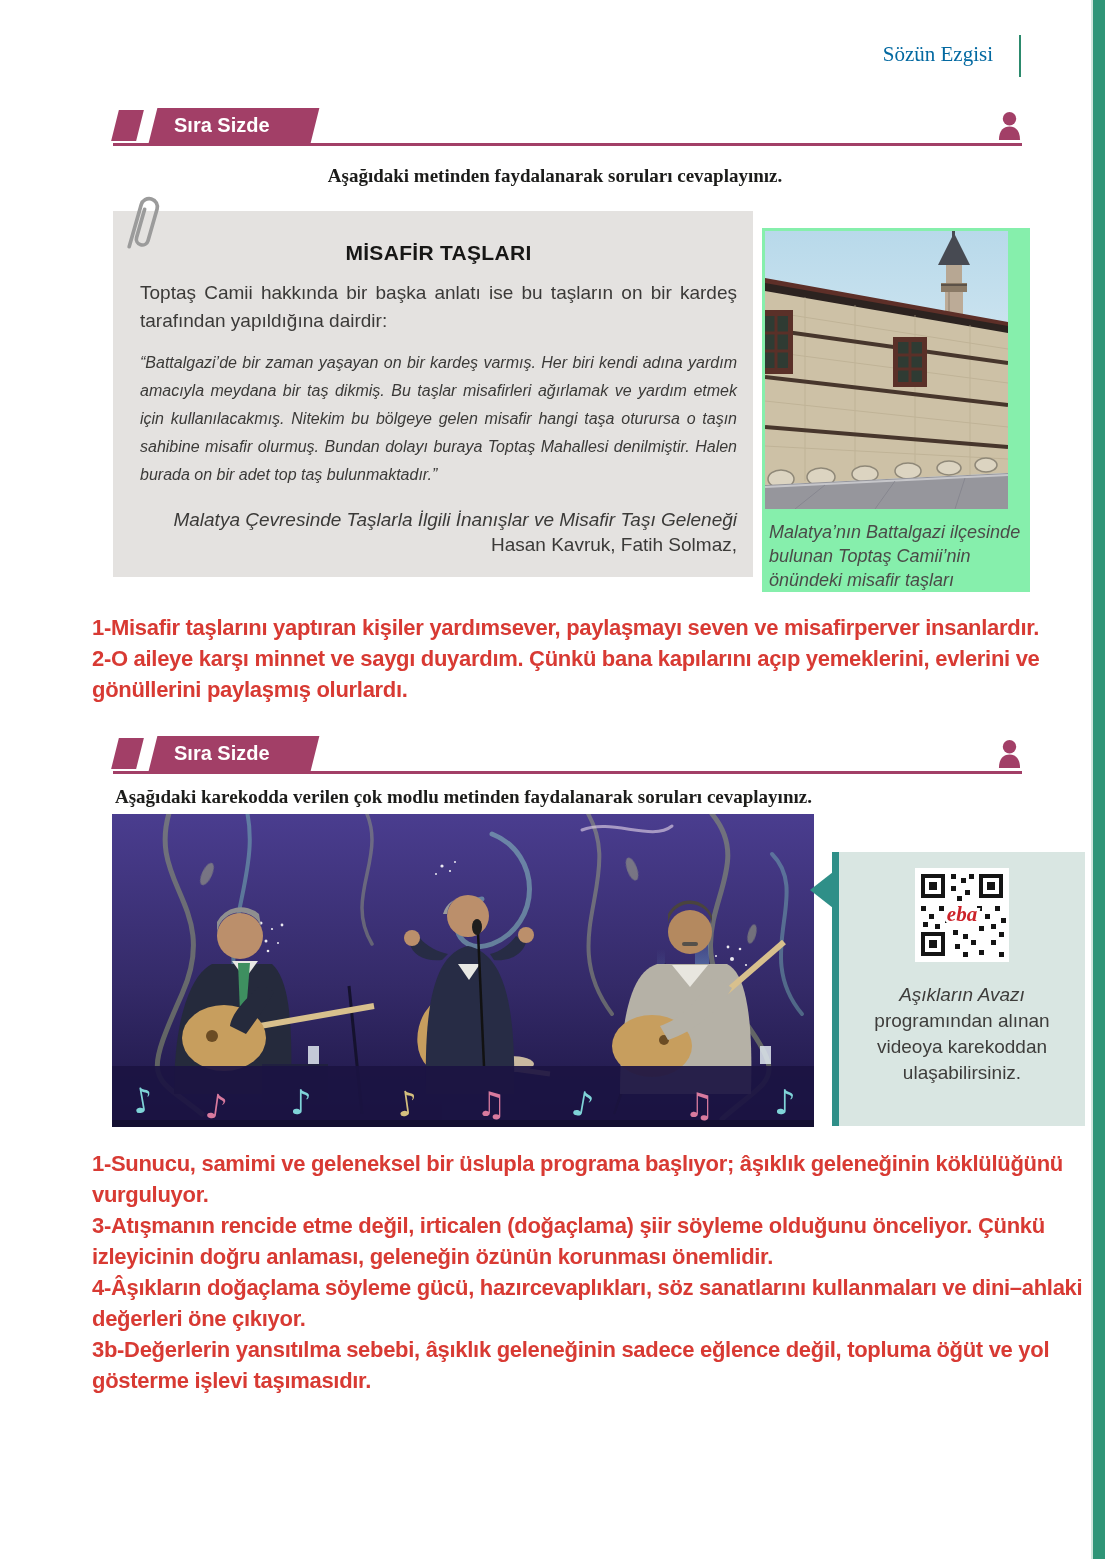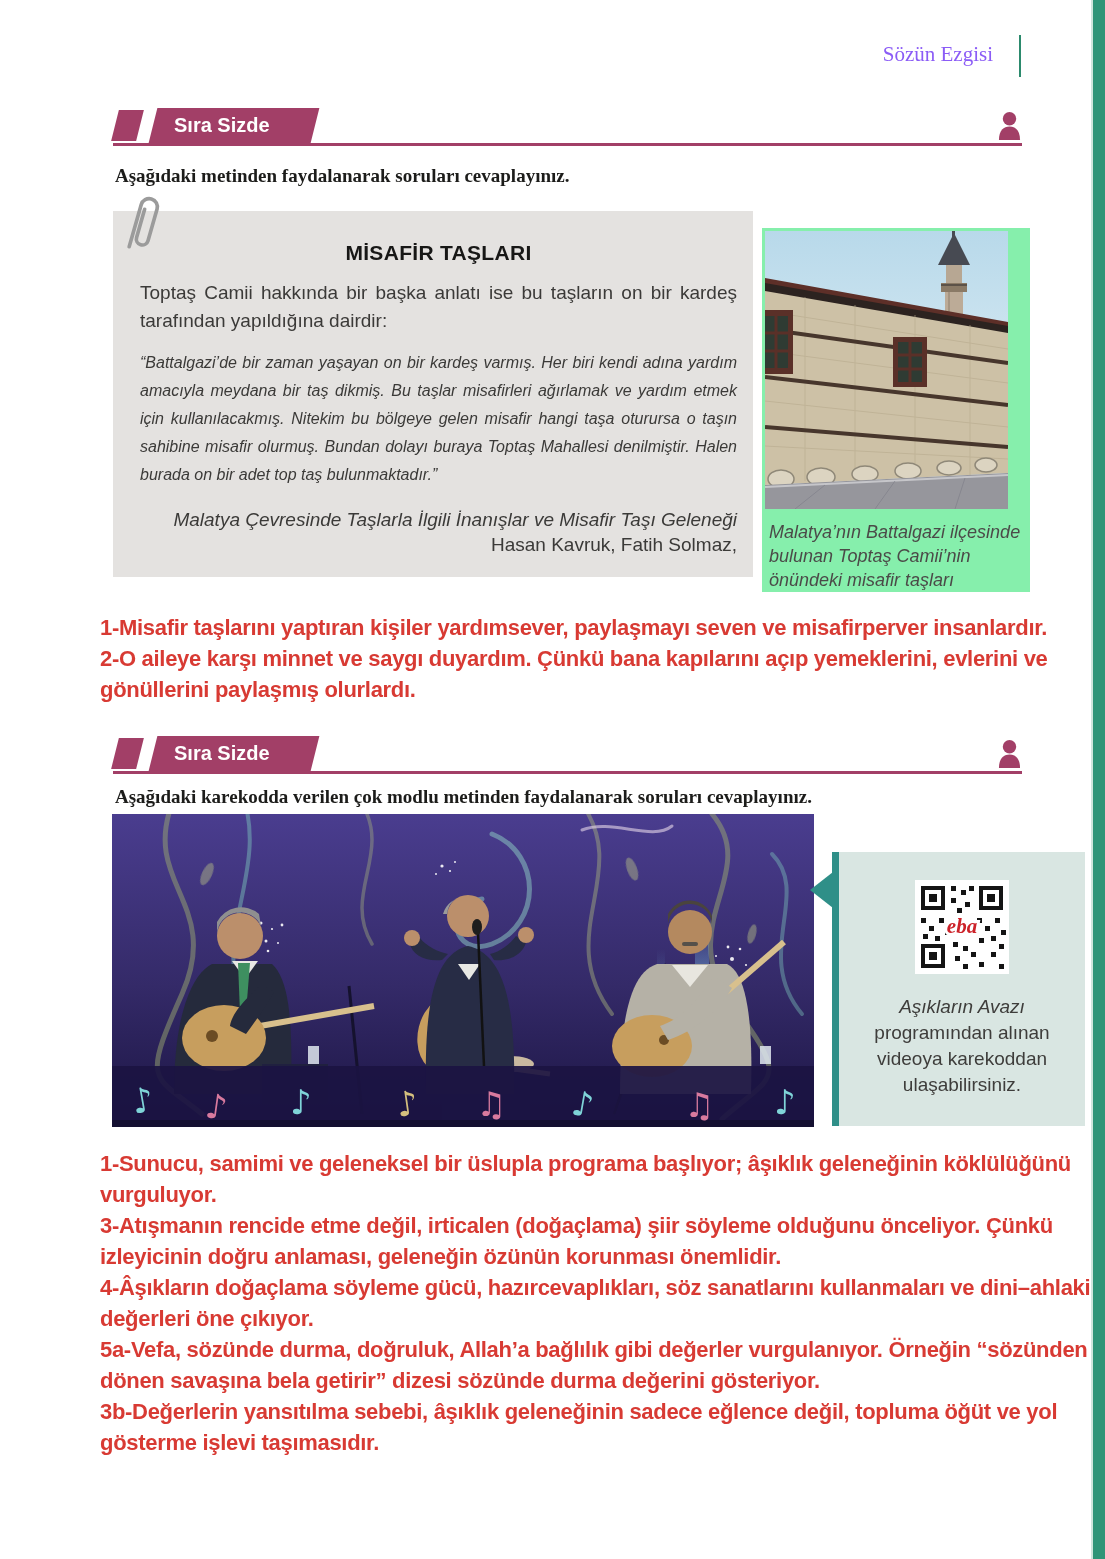--- a/index.html
+++ b/index.html
@@ -5,21 +5,21 @@
   html,body { margin:0; padding:0; background:#ffffff; }
   .page { position:relative; width:1105px; height:1559px; background:#ffffff;
           font-family:"Liberation Sans", sans-serif; overflow:hidden; }
 
   
   .edge-bar { position:absolute; top:0; right:0; width:12px; height:1559px;
               background:#2f9577; border-left:2px solid #cfe6dc; }
 
   
   .running-head { position:absolute; top:42px; right:112px; font-family:"Liberation Serif", serif;
-                  font-size:21px; color:#8b5cf6; }
+                  font-size:21px; color:#0369a1; }
   .head-rule { position:absolute; left:1019px; top:35px; width:2px; height:42px; background:#2c8a6d; }
 
   
   .sira-banner { position:absolute; left:113px; width:909px; height:40px; }
   .sb-square { position:absolute; left:2px; top:2px; width:25px; height:31px;
                background:#a23f67; transform:skewX(-14deg); }
   .sb-shape { position:absolute; left:40px; top:0; width:162px; height:35px;
               background:#a23f67; transform:skewX(-14deg); }
   .sb-label { display:block; transform:skewX(14deg); color:#ffffff; font-weight:bold;
               font-size:20px; line-height:35px; padding-left:21px; white-space:nowrap; }
@@ -41,34 +41,34 @@
   .paperclip { position:absolute; left:124px; top:193px; width:38px; height:64px; z-index:3; }
 
   
   .photo-card { position:absolute; left:762px; top:228px; width:268px; height:364px;
                 background:#86efac; box-sizing:border-box; }
   .mosque-photo { position:absolute; left:3px; top:3px; width:243px; height:278px; display:block; }
   .photo-caption { position:absolute; left:7px; top:292px; width:252px; font-style:italic;
                    font-size:18px; line-height:24px; color:#4b4a48; }
 
   
-  .answers { position:absolute; left:92px; width:1005px;margin-left:8px; }
+  .answers { position:absolute; left:92px; width:1005px; }
   .answers p { margin:0; font-weight:bold; font-size:22px; line-height:31px;
                letter-spacing:-0.3px; color:#d83a33; }
 
   
   .concert-photo { position:absolute; left:112px; top:814px; width:702px; height:313px; display:block; }
 
   
   .qr-panel { position:absolute; left:832px; top:852px; width:253px; height:274px;
               background:#d9e6e2; border-left:7px solid #2f8f88; box-sizing:border-box; }
   .qr-arrow { position:absolute; left:810px; top:872px; width:0; height:0;
               border-top:18px solid transparent; border-bottom:18px solid transparent;
               border-right:23px solid #2f8f88; }
-  .qr-chip { position:relative; width:94px; height:94px; margin:28px auto 0; background:#f97316;border-radius:21px; }
+  .qr-chip { position:relative; width:94px; height:94px; margin:16px auto 0; background:#f97316;border-radius:21px; }
   .qr-caption { margin:20px auto 0; width:210px; text-align:center; font-size:19px;
                 line-height:26px; color:#3e3d3b; }
   .qr-caption .prog { font-style:italic; }
 </style>
 </head>
 <body>
 
 <div class="page">
 
   <div class="edge-bar"></div>
@@ -80,21 +80,21 @@
     <div class="sb-shape">
       <span class="sb-label">Sıra Sizde</span>
     </div>
     <div class="sb-line"></div>
     <svg class="sb-person" viewBox="0 0 24 30">
       <circle cx="12" cy="8" r="7" fill="#a23f67"></circle>
       <path d="M1 30 C1 20 6 16 12 16 C18 16 23 20 23 30 Z" fill="#a23f67"></path>
     </svg>
   </div>
 
-  <div class="instruction" style="top:165px;">Aşağıdaki metinden faydalanarak soruları cevaplayınız.</div>
+  <div class="instruction" style="top:165px;text-align:center;">Aşağıdaki metinden faydalanarak soruları cevaplayınız.</div>
 
   <svg class="paperclip" viewBox="0 0 40 70">
     <g transform="rotate(16 20 35)">
       <path d="M12 62 L12 14 a9 9 0 0 1 18 0 L30 50 a6.5 6.5 0 0 1 -13 0 L17 18" fill="none" stroke="#9b9b9b" stroke-width="4" stroke-linecap="round"></path>
     </g>
   </svg>
 
   <div class="reading-card">
     <p class="reading-title">MİSAFİR TAŞLARI</p>
     <p class="reading-intro">Toptaş Camii hakkında bir başka anlatı ise bu taşların on bir kardeş tarafından yapıldığına dairdir:</p>
@@ -368,17 +368,16 @@
         <text x="47" y="53" text-anchor="middle" font-family="Liberation Serif, serif" font-size="21" font-style="italic" font-weight="bold" fill="#cc2229" stroke="#ffffff" stroke-width="6" paint-order="stroke">eba</text>
       </svg>
     </div>
     <div class="qr-caption"><span class="prog">Aşıkların Avazı</span><span> programından alınan videoya karekoddan ulaşabilirsiniz.</span></div>
   </div>
 
   <div class="answers" style="top:1148px;">
     <p>1-Sunucu, samimi ve geleneksel bir üslupla programa başlıyor; âşıklık geleneğinin köklülüğünü vurguluyor.</p>
     <p>3-Atışmanın rencide etme değil, irticalen (doğaçlama) şiir söyleme olduğunu önceliyor. Çünkü izleyicinin doğru anlaması, geleneğin özünün korunması önemlidir.</p>
     <p>4-Âşıkların doğaçlama söyleme gücü, hazırcevaplıkları, söz sanatlarını kullanmaları ve dini–ahlaki değerleri öne çıkıyor.</p>
-    <p>5a-Vefa, sözünde durma, doğruluk, Allah’a bağlılık gibi değerler vurgulanıyor. Örneğin “sözünden dönen savaşına bela getirir” dizesi sözünde durma değerini gösteriyor.</p>
     <p>3b-Değerlerin yansıtılma sebebi, âşıklık geleneğinin sadece eğlence değil, topluma öğüt ve yol gösterme işlevi taşımasıdır.</p>
   </div>
 
 </div>
 
 </body></html>

